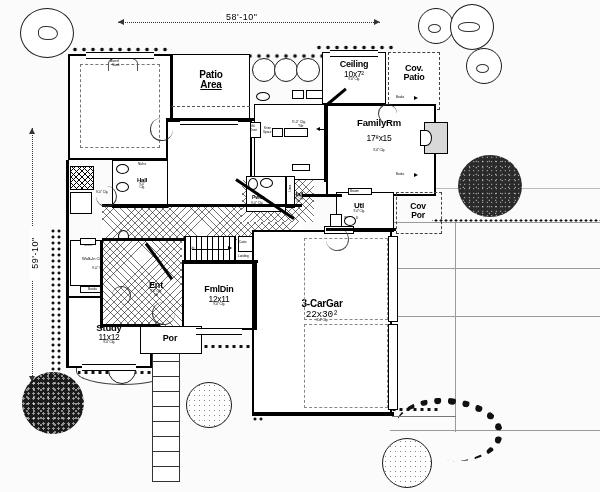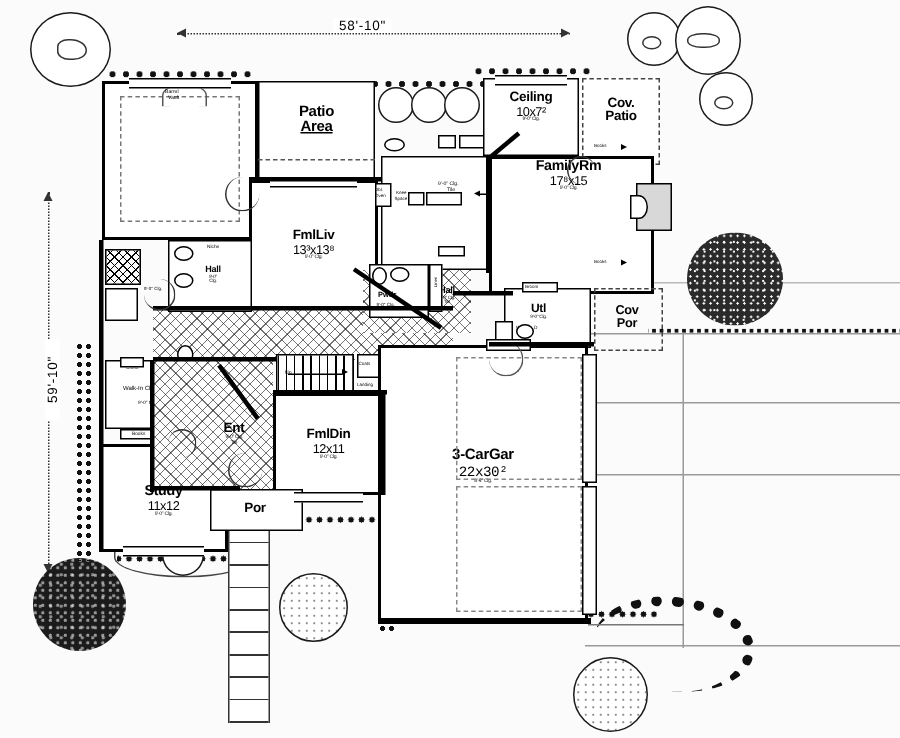--- a/index.html
+++ b/index.html
@@ -180,25 +180,20 @@
   <div class="lbl" style="left:112px;top:63px;">Vault</div>
 
   <div class="wbox" style="left:172px;top:54px;width:78px;height:66px;border-width:1px;"></div>
   <div class="rm" style="left:172px;top:62px;width:78px;height:36px;">
     <div class="rname" style="font-size:10px;">Patio</div>
     <div class="rname" style="font-size:10px;text-decoration:underline;">Area</div>
   </div>
   <div class="dashline" style="left:172px;top:106px;width:78px;"></div>
 
   <div class="wbox2" style="left:166px;top:120px;width:86px;height:86px;"></div>
-  <div class="rm" style="left:166px;top:146px;width:86px;height:34px;">
-    <div class="rname" style="font-size:9px;">FmlLiv</div>
-    <div class="rdim" style="font-size:8.5px;">13³x13⁸</div>
-    <div class="rclg" style="font-size:3.4px;">9'-0" Clg.</div>
-  </div>
 
   <div class="abs hatch-dot" style="left:254px;top:104px;width:74px;height:76px;"></div>
   <div class="wbox" style="left:254px;top:104px;width:74px;height:76px;"></div>
   <div class="lbl" style="left:292px;top:120px;">9'-0" Clg.</div>
   <div class="lbl" style="left:298px;top:124px;">Tile</div>
 
   <div class="fixture" style="left:284px;top:128px;width:24px;height:9px;"></div>
   <div class="fixture" style="left:272px;top:128px;width:11px;height:9px;"></div>
   <div class="fixture" style="left:250px;top:122px;width:11px;height:16px;"></div>
   <div class="lbl" style="left:250px;top:124px;font-size:3px;">Dbl.</div>
@@ -227,21 +222,21 @@
     <div class="rclg" style="font-size:3.3px;">9'-0" Clg.</div>
   </div>
 
   <div class="wbox" style="left:388px;top:52px;width:52px;height:58px;border-style:dashed;border-width:1px;border-color:#444;"></div>
   <div class="rm" style="left:388px;top:58px;width:52px;height:30px;">
     <div class="rname" style="font-size:9px;">Cov.</div>
     <div class="rname" style="font-size:9px;">Patio</div>
   </div>
 
   <div class="wbox2" style="left:326px;top:104px;width:110px;height:92px;"></div>
-  <div class="rm" style="left:330px;top:100px;width:98px;height:34px;">
+  <div class="rm" style="left:330px;top:118px;width:98px;height:34px;justify-content:space-between;">
     <div class="rname" style="font-size:9.5px;">FamilyRm</div>
     <div class="rdim" style="font-size:8.5px;">17⁸x15</div>
     <div class="rclg" style="font-size:3.4px;">9'-0" Clg.</div>
   </div>
 
   <div class="abs" style="left:424px;top:122px;width:22px;height:30px;border:1.4px solid #000;background:#d8d8d8;"></div>
   <div class="abs" style="left:420px;top:130px;width:10px;height:14px;border:1px solid #000;background:#fff;border-radius:0 50% 50% 0;"></div>
   <div class="lbl" style="left:396px;top:95px;font-size:3px;">Books</div>
   <div class="arrow-r" style="left:414px;top:96px;"></div>
   <div class="lbl" style="left:396px;top:172px;font-size:3px;">Books</div>

